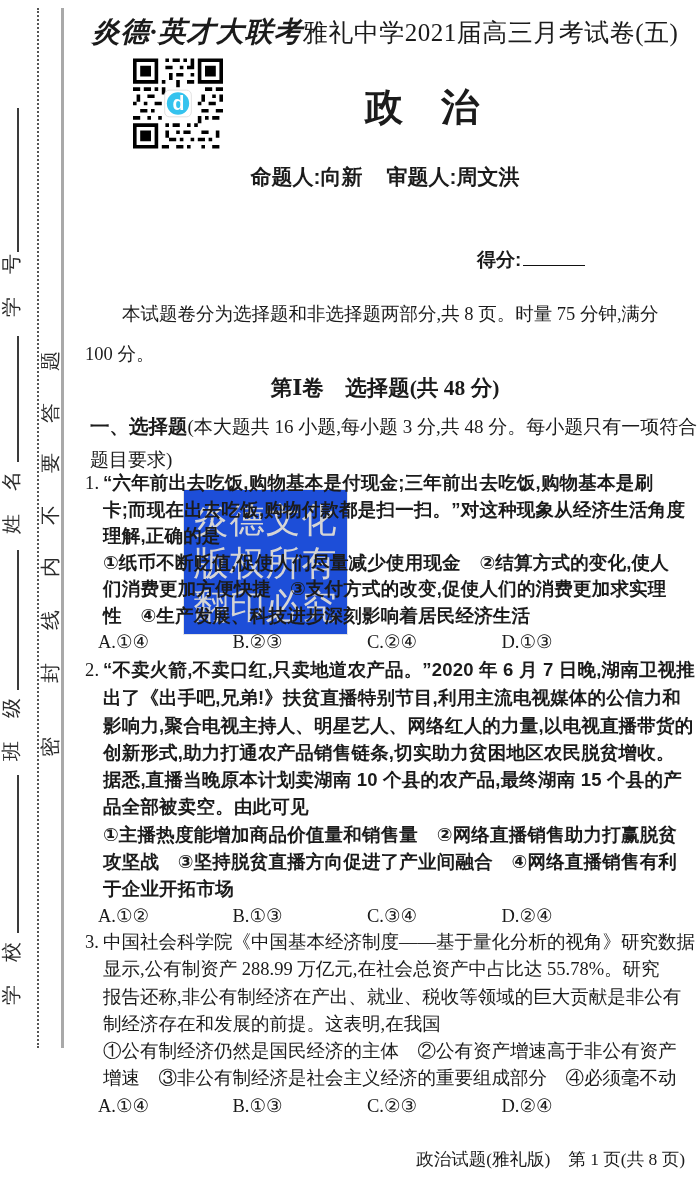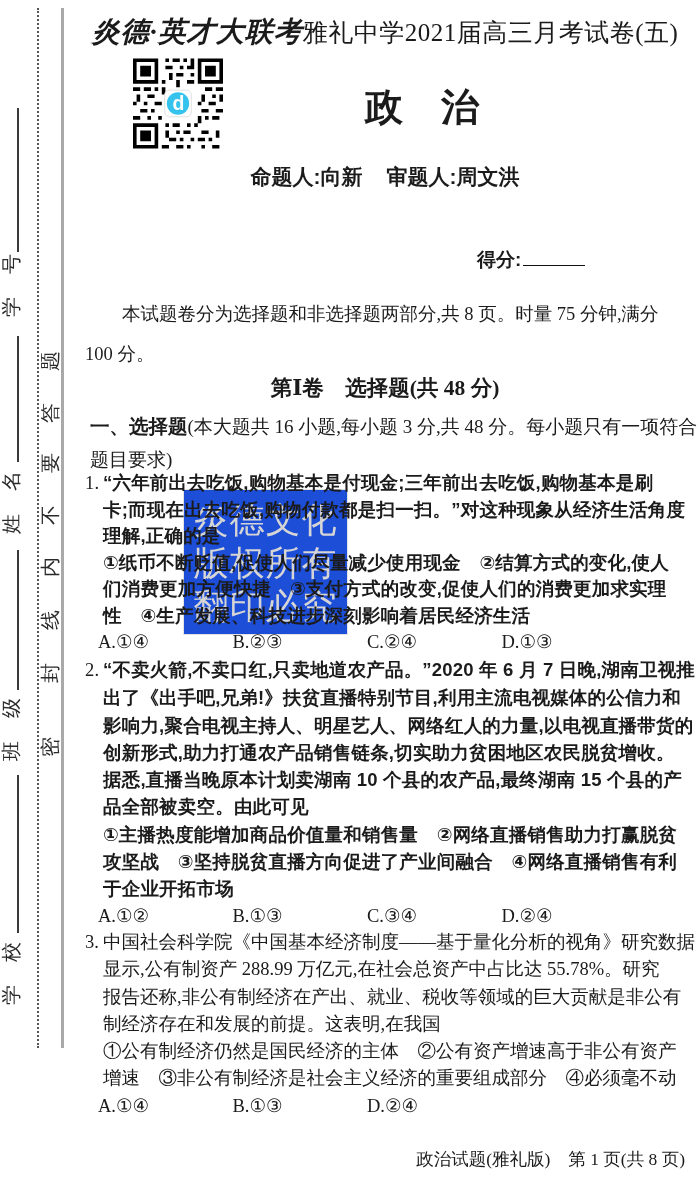--- a/index.html
+++ b/index.html
@@ -180,19 +180,20 @@
   <div class="q q-reg" style="top:929px;line-height:27.3px">
     <div class="ln"><span class="qnum">3.</span><span>中国社会科学院《中国基本经济制度——基于量化分析的视角》研究数据</span></div>
     <div class="ln cont">显示,公有制资产 288.99 万亿元,在社会总资产中占比达 55.78%。研究</div>
     <div class="ln cont">报告还称,非公有制经济在产出、就业、税收等领域的巨大贡献是非公有</div>
     <div class="ln cont">制经济存在和发展的前提。这表明,在我国</div>
     <div class="ln cont">①公有制经济仍然是国民经济的主体　②公有资产增速高于非公有资产</div>
     <div class="ln cont">增速　③非公有制经济是社会主义经济的重要组成部分　④必须毫不动</div>
     <div class="ln opts">
       <span>A.①④</span>
       <span>B.①③</span>
+      <span>C.②③</span>
       <span>D.②④</span>
     </div>
   </div>
 
   <div class="footer"><span>政治试题(雅礼版)</span><span class="fgap"></span><span>第 1 页(共 8 页)</span></div>
 
 </div>
 
 </body></html>

